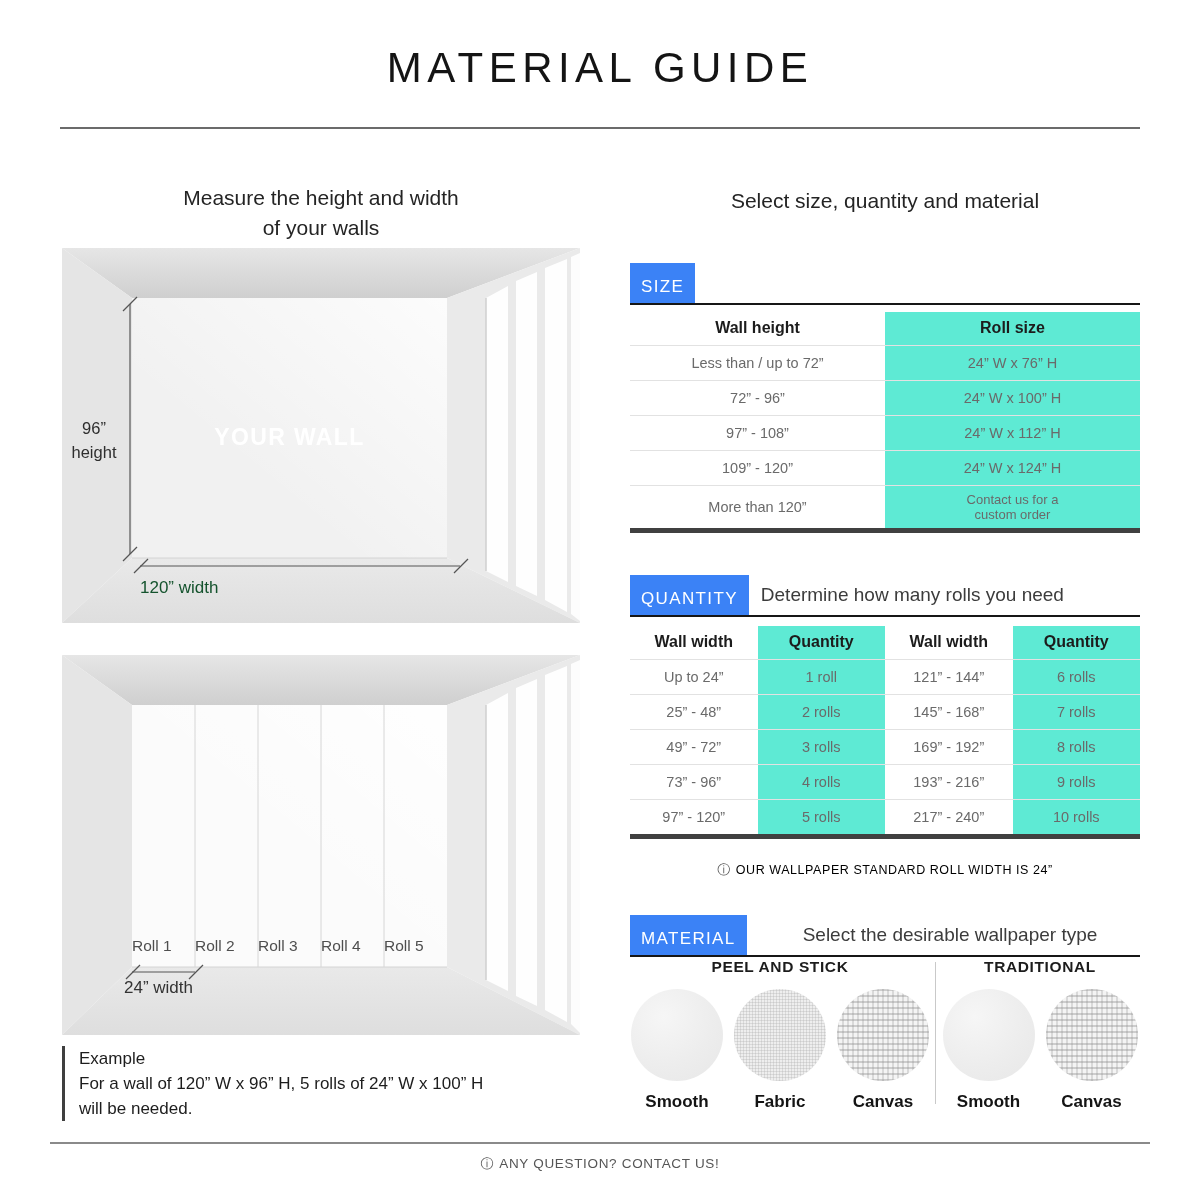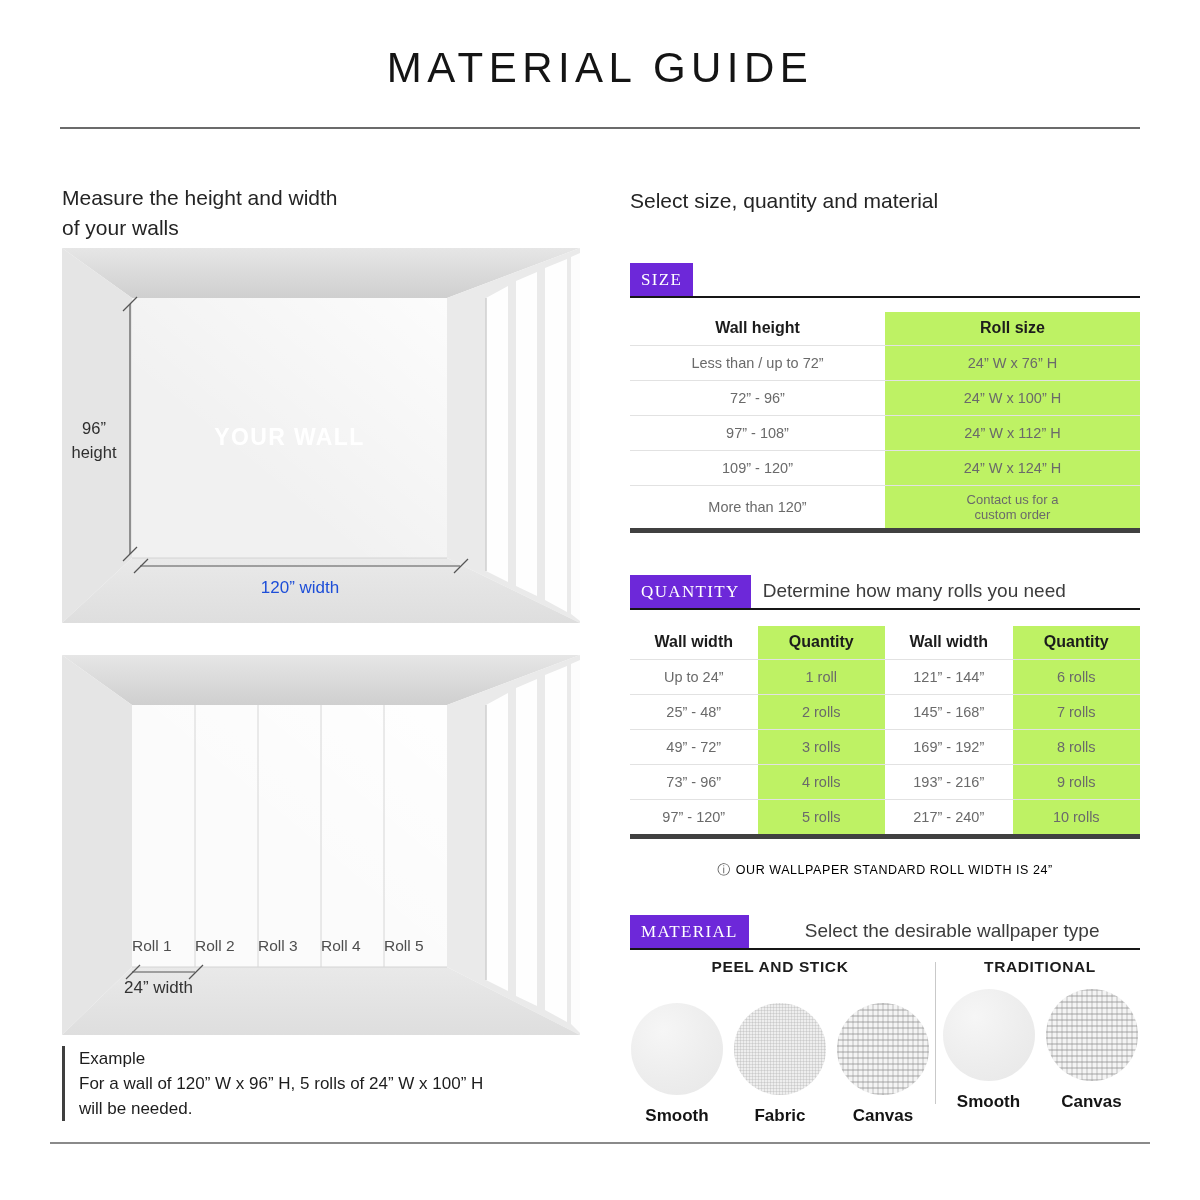--- a/index.html
+++ b/index.html
@@ -11,95 +11,95 @@
   
   .title {
     position:absolute; top:44px; left:0; width:100%;
     text-align:center; font-size:42px; letter-spacing:0.13em;
     color:#141414; font-weight:normal;
   }
   .title-rule { position:absolute; top:127px; left:60px; width:1080px; border-top:2px solid #6b6b6b; }
 
   
   .left-heading, .right-heading {
-    position:absolute; text-align:left; font-size:21px; line-height:30px; color:#242424;
+    position:absolute; text-align:center; font-size:21px; line-height:30px; color:#242424;
   }
   .left-heading { top:183px; left:62px; width:518px; }
   .right-heading { top:186px; left:630px; width:510px; }
 
   
   .room { position:absolute; left:62px; width:518px; }
   .room1 { top:248px; height:375px; }
   .room2 { top:655px; height:380px; }
   .room svg { position:absolute; inset:0; }
   .room-label { position:absolute; color:#2e2e2e; }
   .height-label { left:0; top:168px; width:64px; text-align:center; font-size:16.5px; line-height:24px; }
   .your-wall { left:70px; top:176px; width:315px; text-align:center; color:#ffffff;
                font-size:23px; font-weight:bold; letter-spacing:0.06em; }
-  .width-label-1 { left:78px; top:330px; width:320px; text-align:center; font-size:17px; color:#1d4ed8; }
+  .width-label-1 { left:78px; top:330px; width:320px; text-align:left; font-size:17px; color:#14532d; }
   .roll-label { position:absolute; top:282px; width:63px; font-size:15.5px; color:#4e4e4e; }
   .width-label-2 { left:62px; top:323px; width:140px; font-size:17px; color:#333; }
 
   
   .example {
     position:absolute; top:1046px; left:62px; width:480px;
     border-left:3px solid #3f3f3f; padding-left:14px;
     font-size:17px; line-height:25px; color:#1d1d1d;
   }
 
   
   .sec-head {
     position:absolute; left:630px; width:510px; display:flex; align-items:stretch;
     border-bottom:2px solid #161616;
   }
   .sec-head .tag {
-    background:#6d28d9; color:#ffffff; padding:7px 11px 6px;
+    background:#3b82f6; color:#ffffff; padding:14px 11px 6px;
     font-size:17px; letter-spacing:0.08em; font-weight:normal; flex:0 0 auto;
-    display:flex; align-items:center;font-family:Liberation Serif, serif;
+    display:flex; align-items:center;
   }
   .sec-head .sub {
     font-size:19px; color:#3c3c3c; padding:5px 0 6px 12px; display:flex; align-items:center;
   }
   .size-head { top:263px; }
   .qty-head { top:575px; }
   .mat-head { top:915px;gap:44px; }
 
   
   table { border-collapse:collapse; position:absolute; left:630px; width:510px; table-layout:fixed; }
   .size-table { top:312px; }
   .qty-table { top:626px; }
   th { font-size:16px; font-weight:bold; color:#1c1c1c; padding:7px 0 8px; text-align:center; }
   td {
     font-size:14.5px; color:#6a6a6a; text-align:center; padding:9px 0;
     border-top:1px solid #e2e2e2;
   }
   tr:last-child td { border-bottom:5px solid #404040; }
   .size-table th, .size-table td { width:50%; }
   .qty-table th, .qty-table td { width:25%; }
-  .alt { background:#bef264; }
+  .alt { background:#5eead4; }
   .small-cell { font-size:13px; line-height:15px; padding:6px 0; white-space:pre-line; }
 
   
   .note {
     position:absolute; top:849px; left:630px; width:510px; text-align:center;
     font-size:12.5px; letter-spacing:0.045em; color:#000000;margin-top:12px;
   }
   .info-icon { display:inline-block; margin-right:5px; font-size:13px; color:#565656; }
   .info-icon::before { content:"ⓘ"; }
   .footer-rule { position:absolute; top:1142px; left:50px; width:1100px; border-top:2px solid #8a8a8a; }
   .footer-note {
     position:absolute; top:1155px; left:0; width:100%; text-align:center;
     font-size:13.5px; letter-spacing:0.05em; color:#555555;
   }
 
   
   .materials { position:absolute; top:958px; left:630px; width:510px; display:flex; }
   .mat-divider { position:absolute; top:962px; left:935px; height:142px; border-left:1px solid #c9c9c9; }
   .mat-group { display:flex; flex-direction:column; align-items:center; }
-  .mat-group.peel { width:300px;gap:14px; }
+  .mat-group.peel { width:300px; }
   .mat-group.trad { width:200px; margin-left:10px; }
   .mat-group-title { font-size:15.5px; font-weight:bold; letter-spacing:0.04em; color:#1c1c1c; }
   .swatch-row { display:flex; gap:11px; margin-top:13px; }
   .swatch { display:flex; flex-direction:column; align-items:center; }
   .circle { width:92px; height:92px; border-radius:50%; }
   .tex-smooth { background:radial-gradient(circle at 35% 30%, #f6f6f6 0%, #ededed 55%, #e7e7e7 100%); }
   .tex-fabric {
     background-color:#eeeeee;
     background-image:
       repeating-linear-gradient(0deg, rgba(170,170,170,.30) 0 1px, transparent 1px 3px),
@@ -350,14 +350,17 @@
         <div class="swatch">
           <div class="circle tex-canvas"></div>
           <div class="swatch-label">Canvas</div>
         </div>
       </div>
     </div>
   </div>
   <div class="mat-divider"></div>
 
   <div class="footer-rule"></div>
+  <div class="footer-note">
+    <span class="info-icon"></span><span>ANY QUESTION? CONTACT US!</span>
+  </div>
 
 </div>
 
 </body></html>

